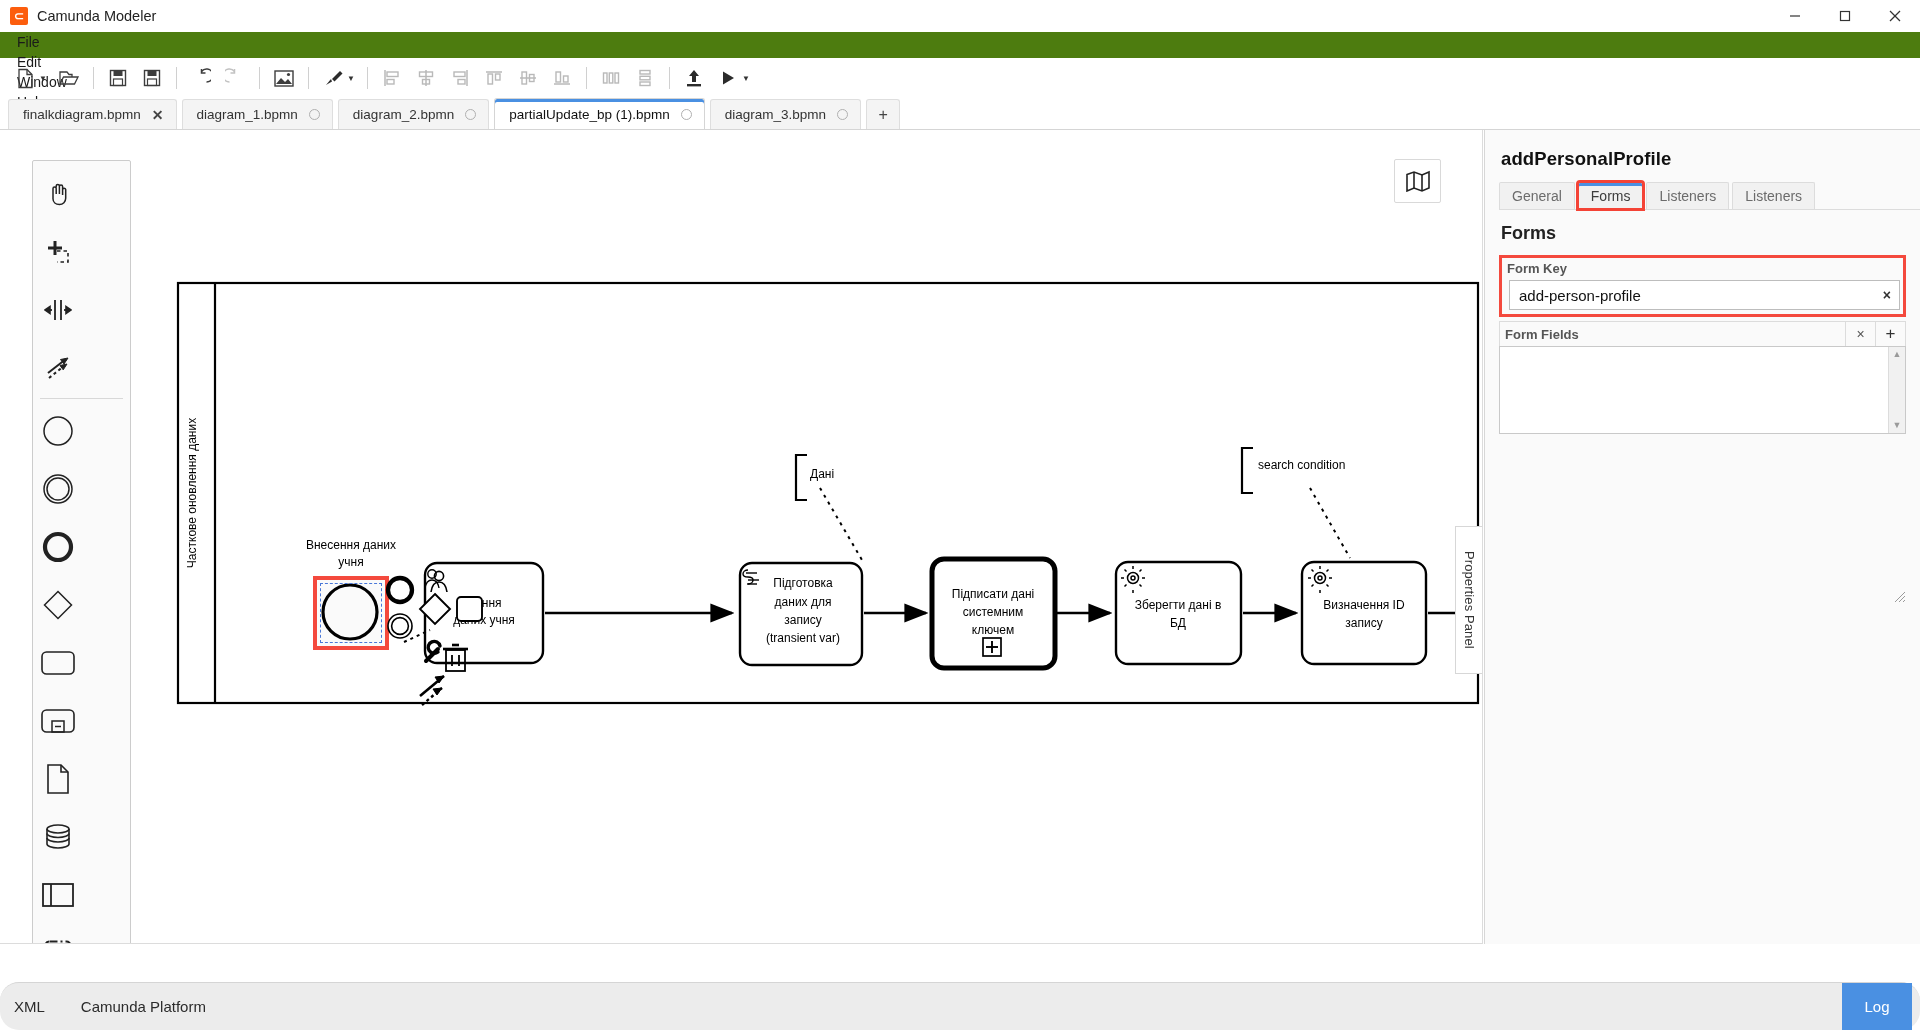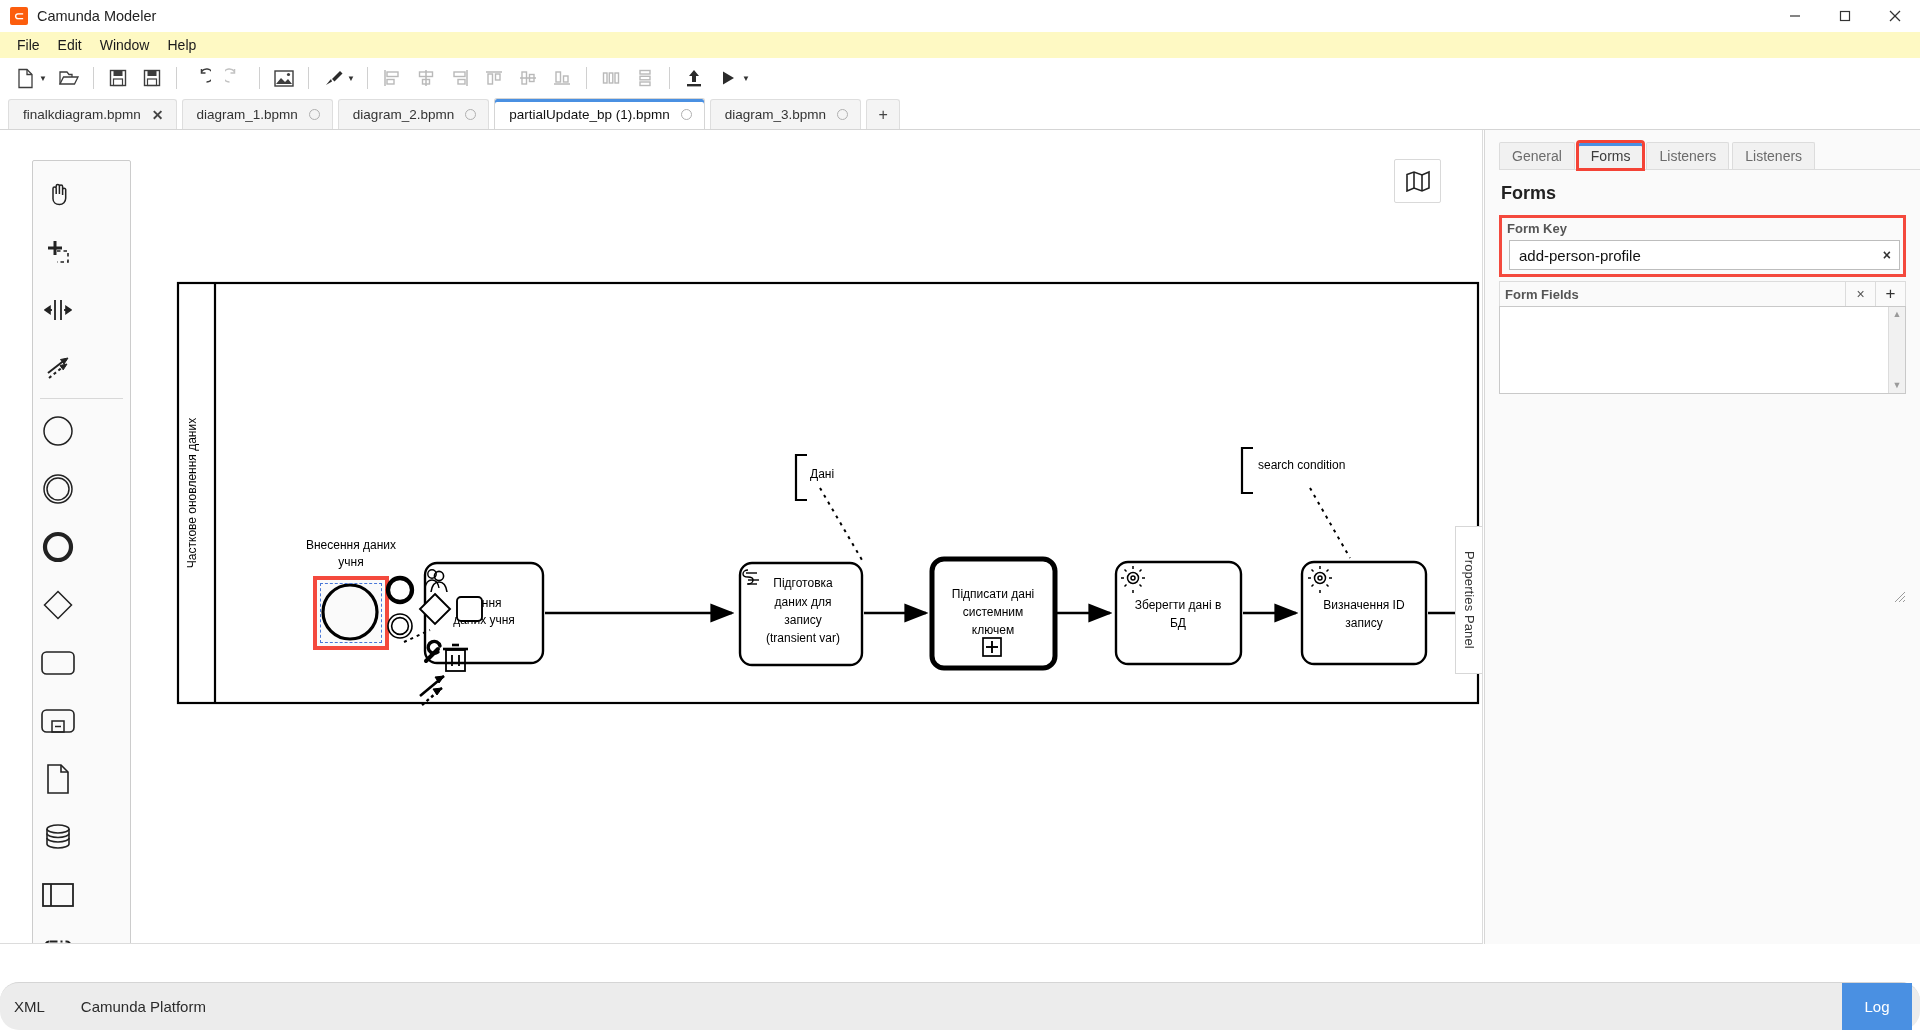--- a/index.html
+++ b/index.html
@@ -33,22 +33,22 @@
   .winbtn {
     width: 50px; height: 32px; display: flex; align-items: center;
     justify-content: center; color: #333; font-size: 15px;
     font-family: "DejaVu Sans", sans-serif;
   }
   .winbtn.close { font-size: 19px; }
   .winbtn svg { display:block; }
 
   
   #menubar {
-    height: 26px; display: flex; align-items: center;
-    padding-left: 8px; background:#fef9c3;
+    height: 26px; display: flex; align-items: flex-start;
+    padding-left: 8px; background:#4d7c0f;flex-direction:column;
   }
   .menu-item {
     font-size: 14px; color: #1a1a1a; padding: 2px 9px; cursor: default;
   }
 
   
   #toolbar {
     height: 40px; display: flex; align-items: center;
     padding-left: 8px; background: #fff; gap: 0px;
   }
@@ -658,20 +658,21 @@
         <path d="M9 2v16M17 5v16"></path>
       </svg>
     </div>
 
     <div id="pp-toggle">
       <span>Properties Panel</span>
     </div>
   </div>
 
   <div id="props">
+    <div id="props-title">addPersonalProfile</div>
 
     <div id="props-tabs">
       <div class="ptab">General</div>
       <div class="ptab active-red">Forms</div>
       <div class="ptab">Listeners</div>
       <div class="ptab">Listeners</div>
     </div>
 
     <div id="forms-head">Forms</div>
 

